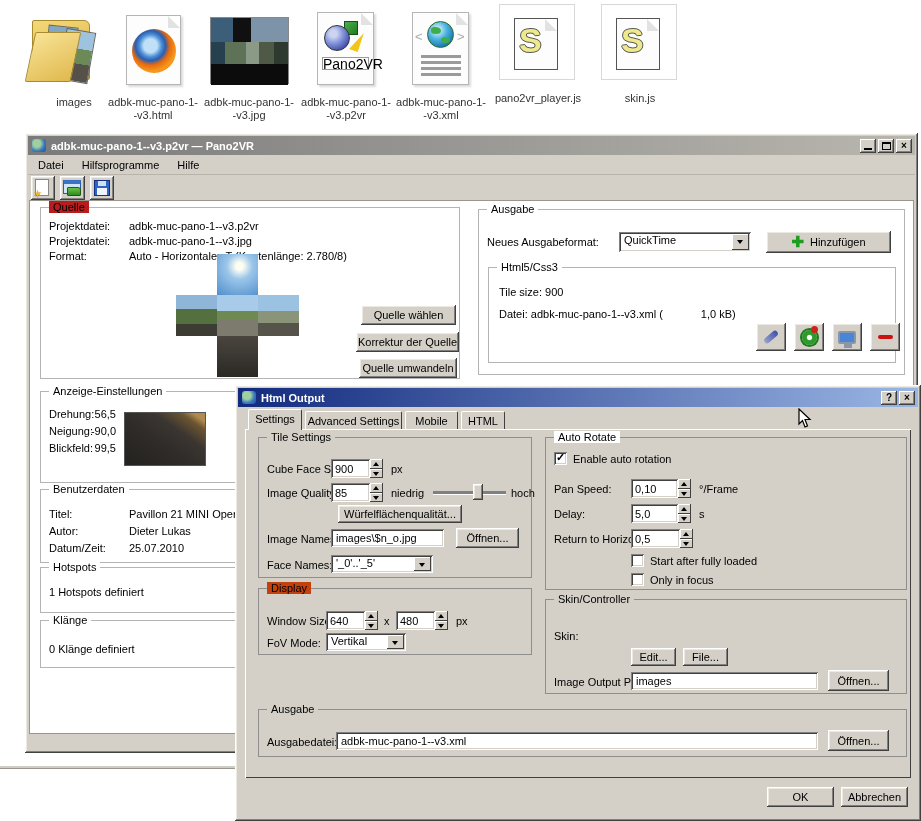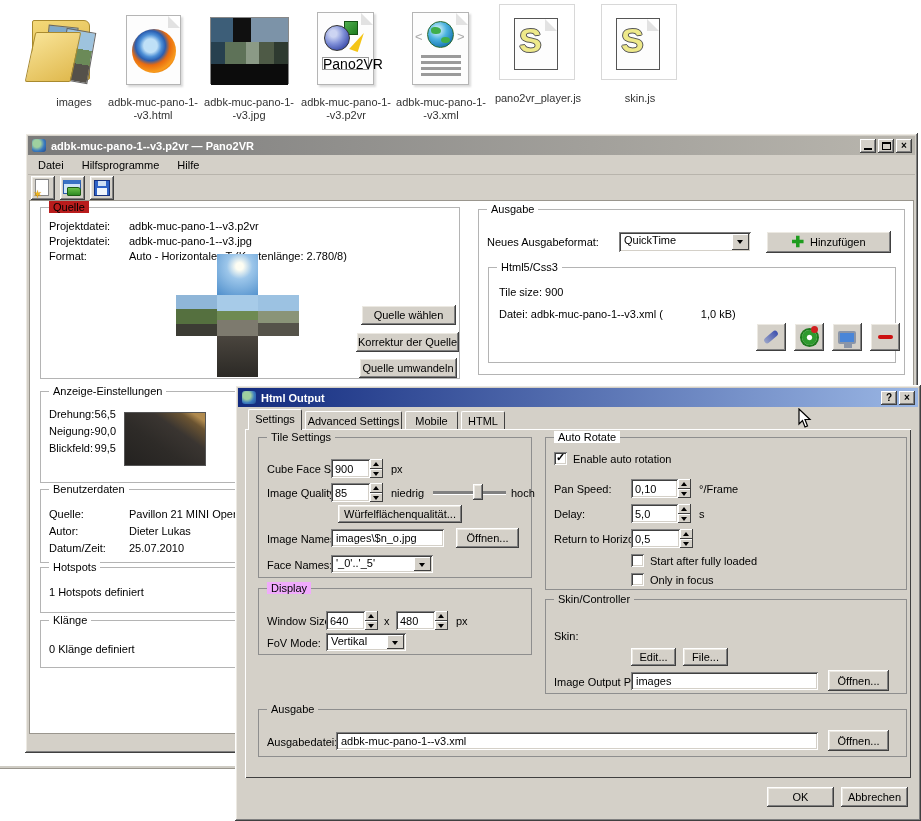--- a/index.html
+++ b/index.html
@@ -244,21 +244,21 @@
       <span class="lbl" style="left:45px;top:16px;width:30px;text-align:right;">56,5</span>
       <span class="lbl" style="left:8px;top:33px;">Neigung:</span>
       <span class="lbl" style="left:45px;top:33px;width:30px;text-align:right;">-90,0</span>
       <span class="lbl" style="left:8px;top:50px;">Blickfeld:</span>
       <span class="lbl" style="left:45px;top:50px;width:30px;text-align:right;">99,5</span>
       <div class="abs" style="left:83px;top:20px;width:82px;height:54px;background:linear-gradient(215deg,#b08a4e 0 8%,#6b5432 16%,#3a3531 34%,#2e2b28 60%,#242220 100%);border:1px solid #555;"></div>
     </div>
 
     <div class="gb on-white" style="left:10px;top:288px;width:420px;height:74px;">
       <span class="lg" style="background:#fff;">Benutzerdaten</span>
-      <span class="lbl" style="left:8px;top:18px;">Quelle:</span>
+      <span class="lbl" style="left:8px;top:18px;">Titel:</span>
       <span class="lbl" style="left:88px;top:18px;">Pavillon 21 MINI Opera...</span>
       <span class="lbl" style="left:8px;top:35px;">Autor:</span>
       <span class="lbl" style="left:88px;top:35px;">Dieter Lukas</span>
       <span class="lbl" style="left:8px;top:52px;">Datum/Zeit:</span>
       <span class="lbl" style="left:88px;top:52px;">25.07.2010</span>
     </div>
 
     <div class="gb on-white" style="left:10px;top:366px;width:420px;height:46px;">
       <span class="lg" style="background:#fff;">Hotspots</span>
       <span class="lbl" style="left:8px;top:18px;">1 Hotspots definiert</span>
@@ -340,21 +340,21 @@
       <span class="lbl" style="left:8px;top:121px;">Face Names:</span>
       <div class="dd" style="left:72px;top:117px;width:102px;height:18px;">
         <span class="dd-val">'_0'..'_5'</span>
         <div class="dd-btn">
             <i class="tri-dn abs"></i>
           </div>
       </div>
     </div>
 
     <div class="gb" style="left:13px;top:159px;width:274px;height:67px;">
-      <span class="lg" style="background:#f0abfc;">Display</span>
+      <span class="lg" style="background:#c2410c;">Display</span>
       <span class="lbl" style="left:8px;top:26px;">Window Size:</span>
       <div class="spin" style="left:67px;top:22px;width:52px;height:19px;">
         <input readonly="" value="640" style="">
         <div class="spin-btns">
             <div class="spin-b">
               <i class="tri-up"></i>
             </div>
             <div class="spin-b">
               <i class="tri-dn"></i>
             </div>

